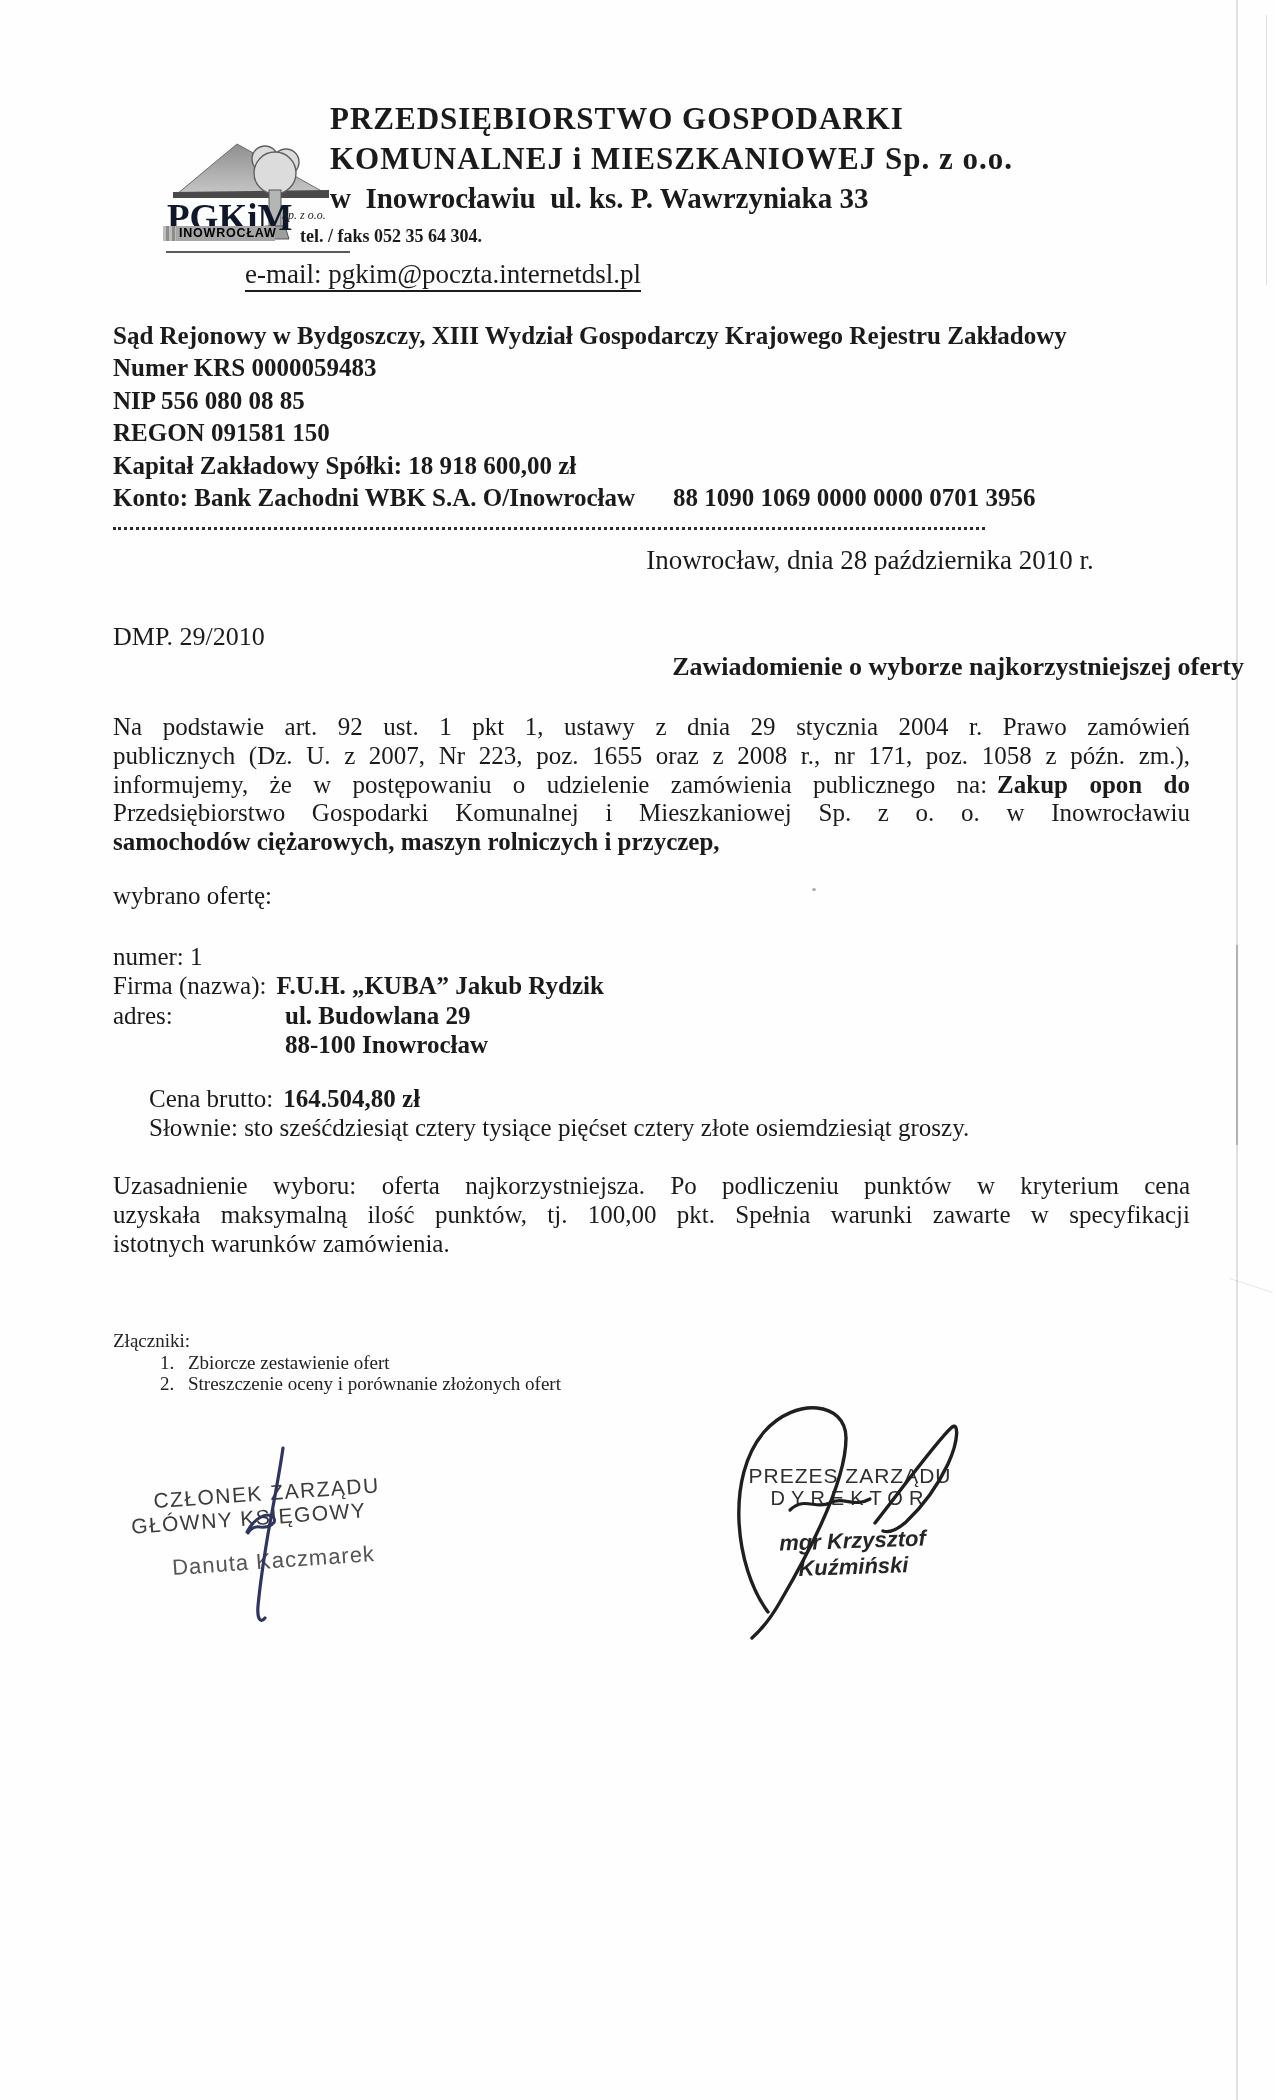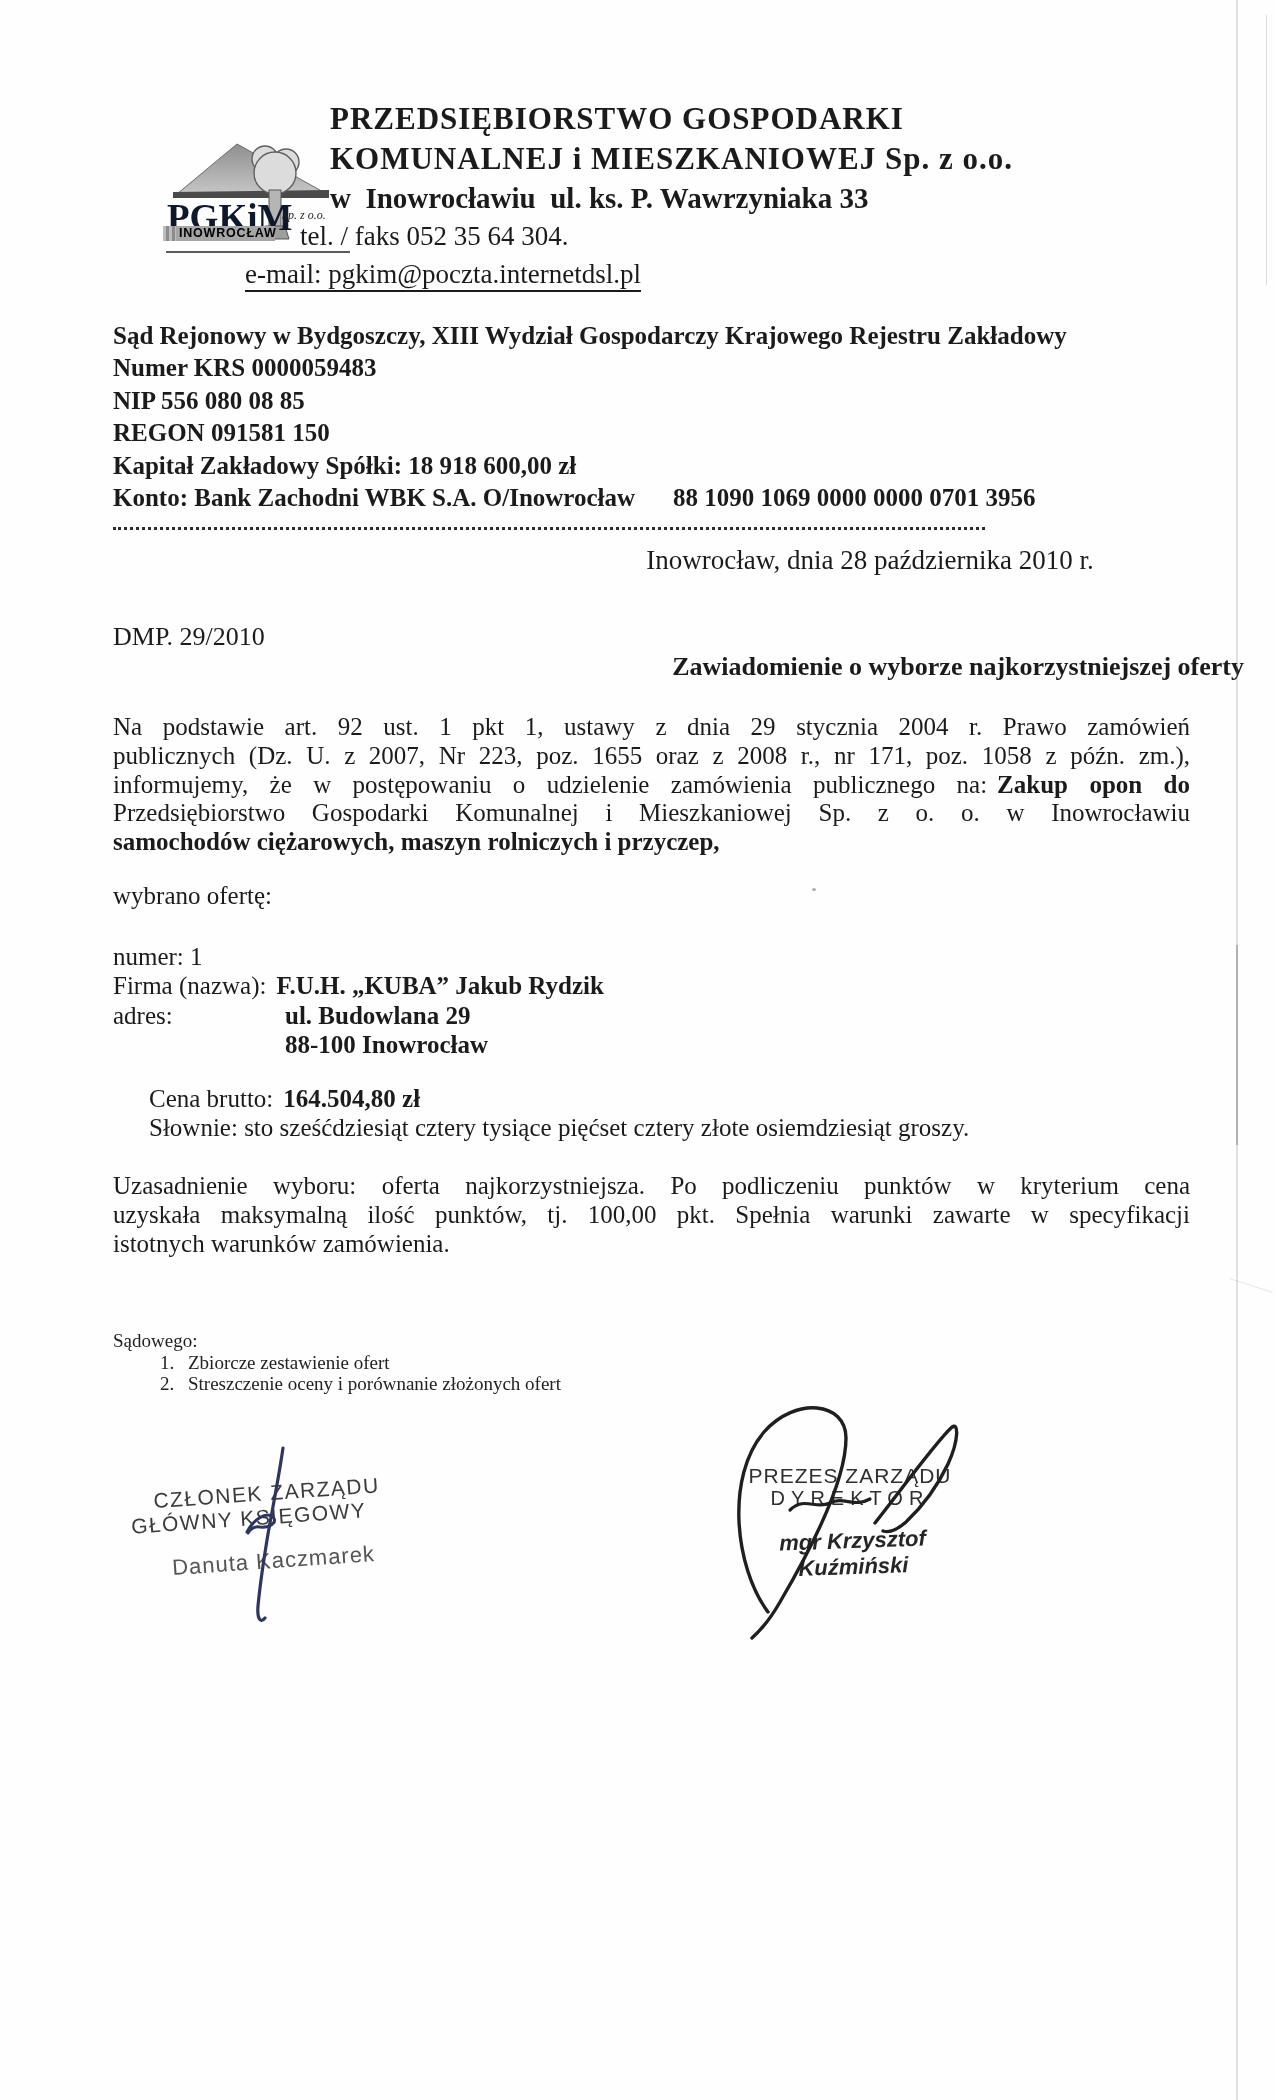--- a/index.html
+++ b/index.html
@@ -15,21 +15,21 @@
   .logo-city-bar{position:absolute;left:0;top:86px;width:112px;height:15px;background:#a6a6a6;}
   .logo-city-check{position:absolute;left:0;top:86px;width:13px;height:15px;
     background:repeating-linear-gradient(90deg,#bdbdbd 0 3px,#8d8d8d 3px 6px);}
   .logo-city{position:absolute;left:16px;top:86px;font-family:"Liberation Sans",sans-serif;
     font-weight:bold;font-size:12.5px;letter-spacing:.8px;color:#000000;line-height:15px;}
   .logo-rule{position:absolute;left:166px;top:251px;width:184px;height:2px;background:#5a5a5a;}
   
   .hdr{position:absolute;left:330px;top:99px;width:800px;}
   .hdr-l1,.hdr-l2{font-size:31px;font-weight:bold;letter-spacing:1px;line-height:40px;white-space:pre;}
   .hdr-l3{font-size:29px;font-weight:bold;line-height:38px;white-space:pre;}
-  .hdr-l4{font-size:27px;font-weight:normal;line-height:38px;transform:translateX(-30px);}
+  .hdr-l4{font-size:18px;font-weight:bold;line-height:38px;transform:translateX(-30px);}
   .hdr-l5{font-size:27px;line-height:38px;transform:translateX(-85px);}
   .hdr-l5 span{border-bottom:2px solid #1b1b1b;padding-bottom:1px;}
   
   .registry{position:absolute;left:113px;top:320px;width:1075px;}
   .registry div{font-size:25px;font-weight:bold;line-height:32.4px;white-space:pre;}
   .acct-num{margin-left:38px;text-align:right;}
   .dotted-rule{position:absolute;left:113px;top:512px;width:872px;height:15px;
     border-bottom:3px dotted #2b2b2b;}
   
   .date-line{position:absolute;left:640px;top:545px;width:460px;text-align:center;font-size:27px;}
@@ -159,21 +159,21 @@
     <div>Słownie: sto sześćdziesiąt cztery tysiące pięćset cztery złote osiemdziesiąt groszy.</div>
   </div>
 
   <div class="para justif">
     <div class="just">Uzasadnienie wyboru: oferta najkorzystniejsza. Po podliczeniu punktów w kryterium cena</div>
     <div class="just">uzyskała maksymalną ilość punktów, tj. 100,00 pkt. Spełnia warunki zawarte w specyfikacji</div>
     <div>istotnych warunków zamówienia.</div>
   </div>
 
   <div class="attach">
-    <div>Sądowego:</div>
+    <div>Złączniki:</div>
     <div class="a-row">
       <span class="a-num">1.</span>
       <span>Zbiorcze zestawienie ofert</span>
     </div>
     <div class="a-row">
       <span class="a-num">2.</span>
       <span>Streszczenie oceny i porównanie złożonych ofert</span>
     </div>
   </div>
 

